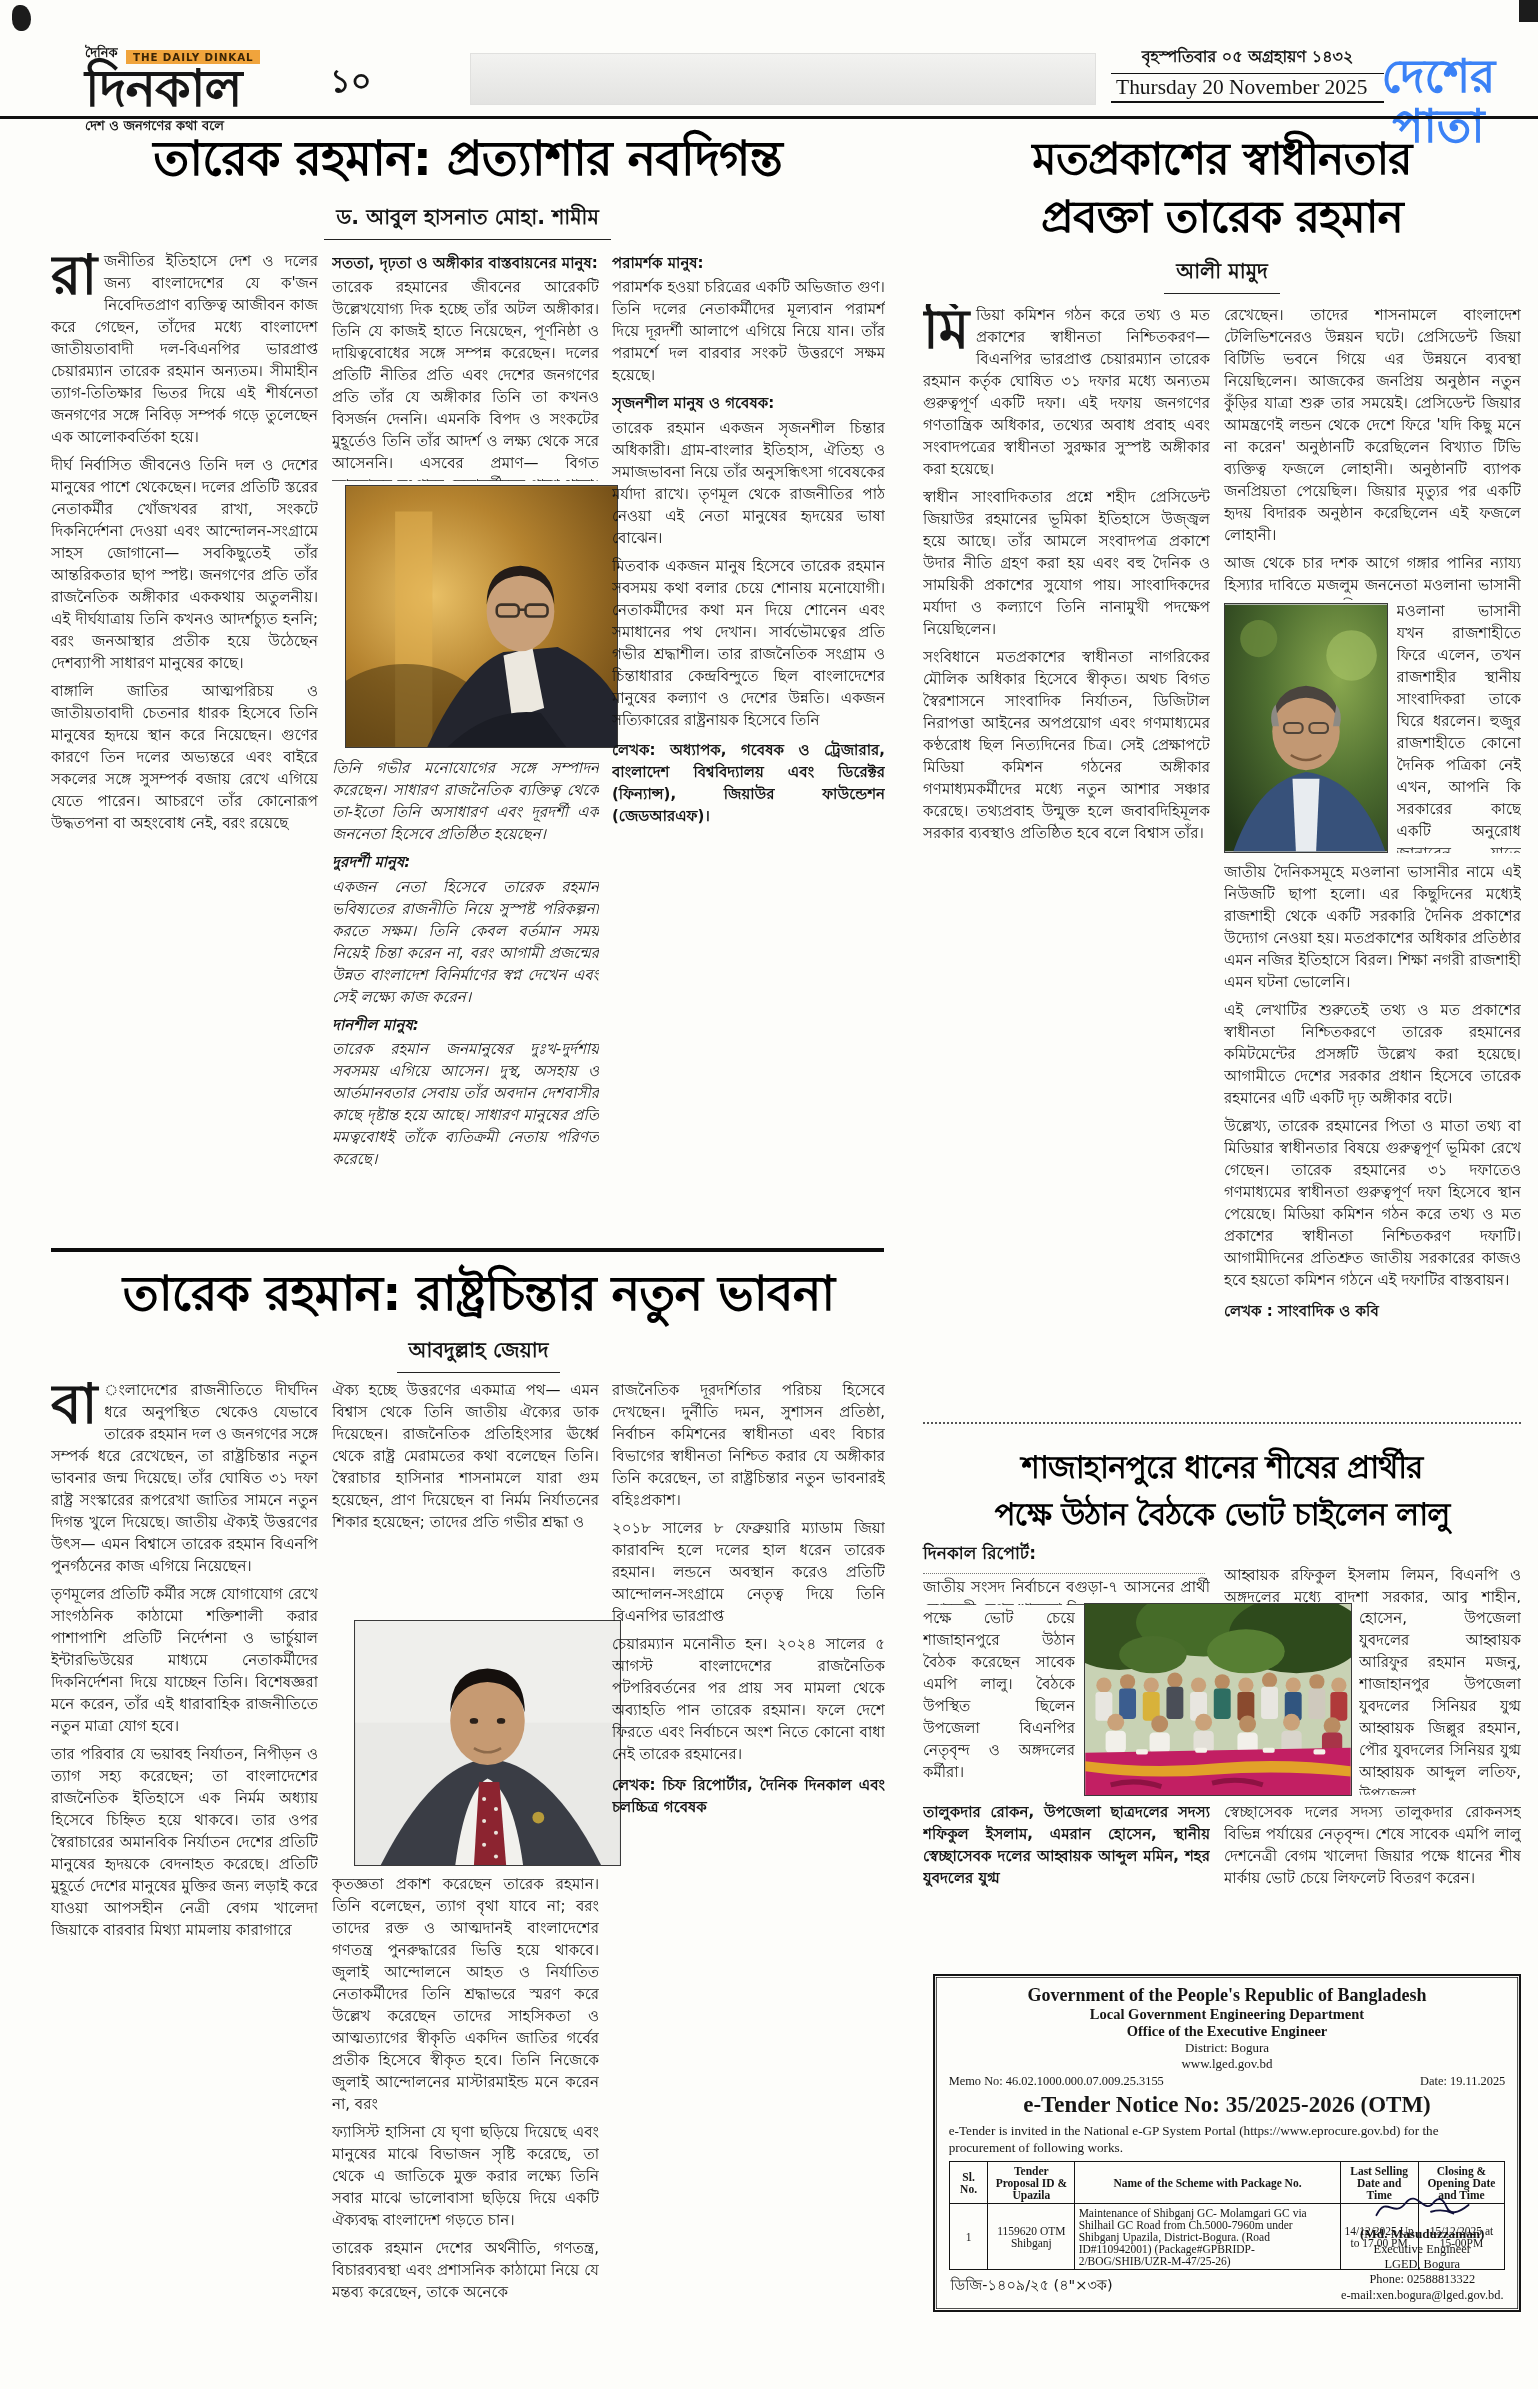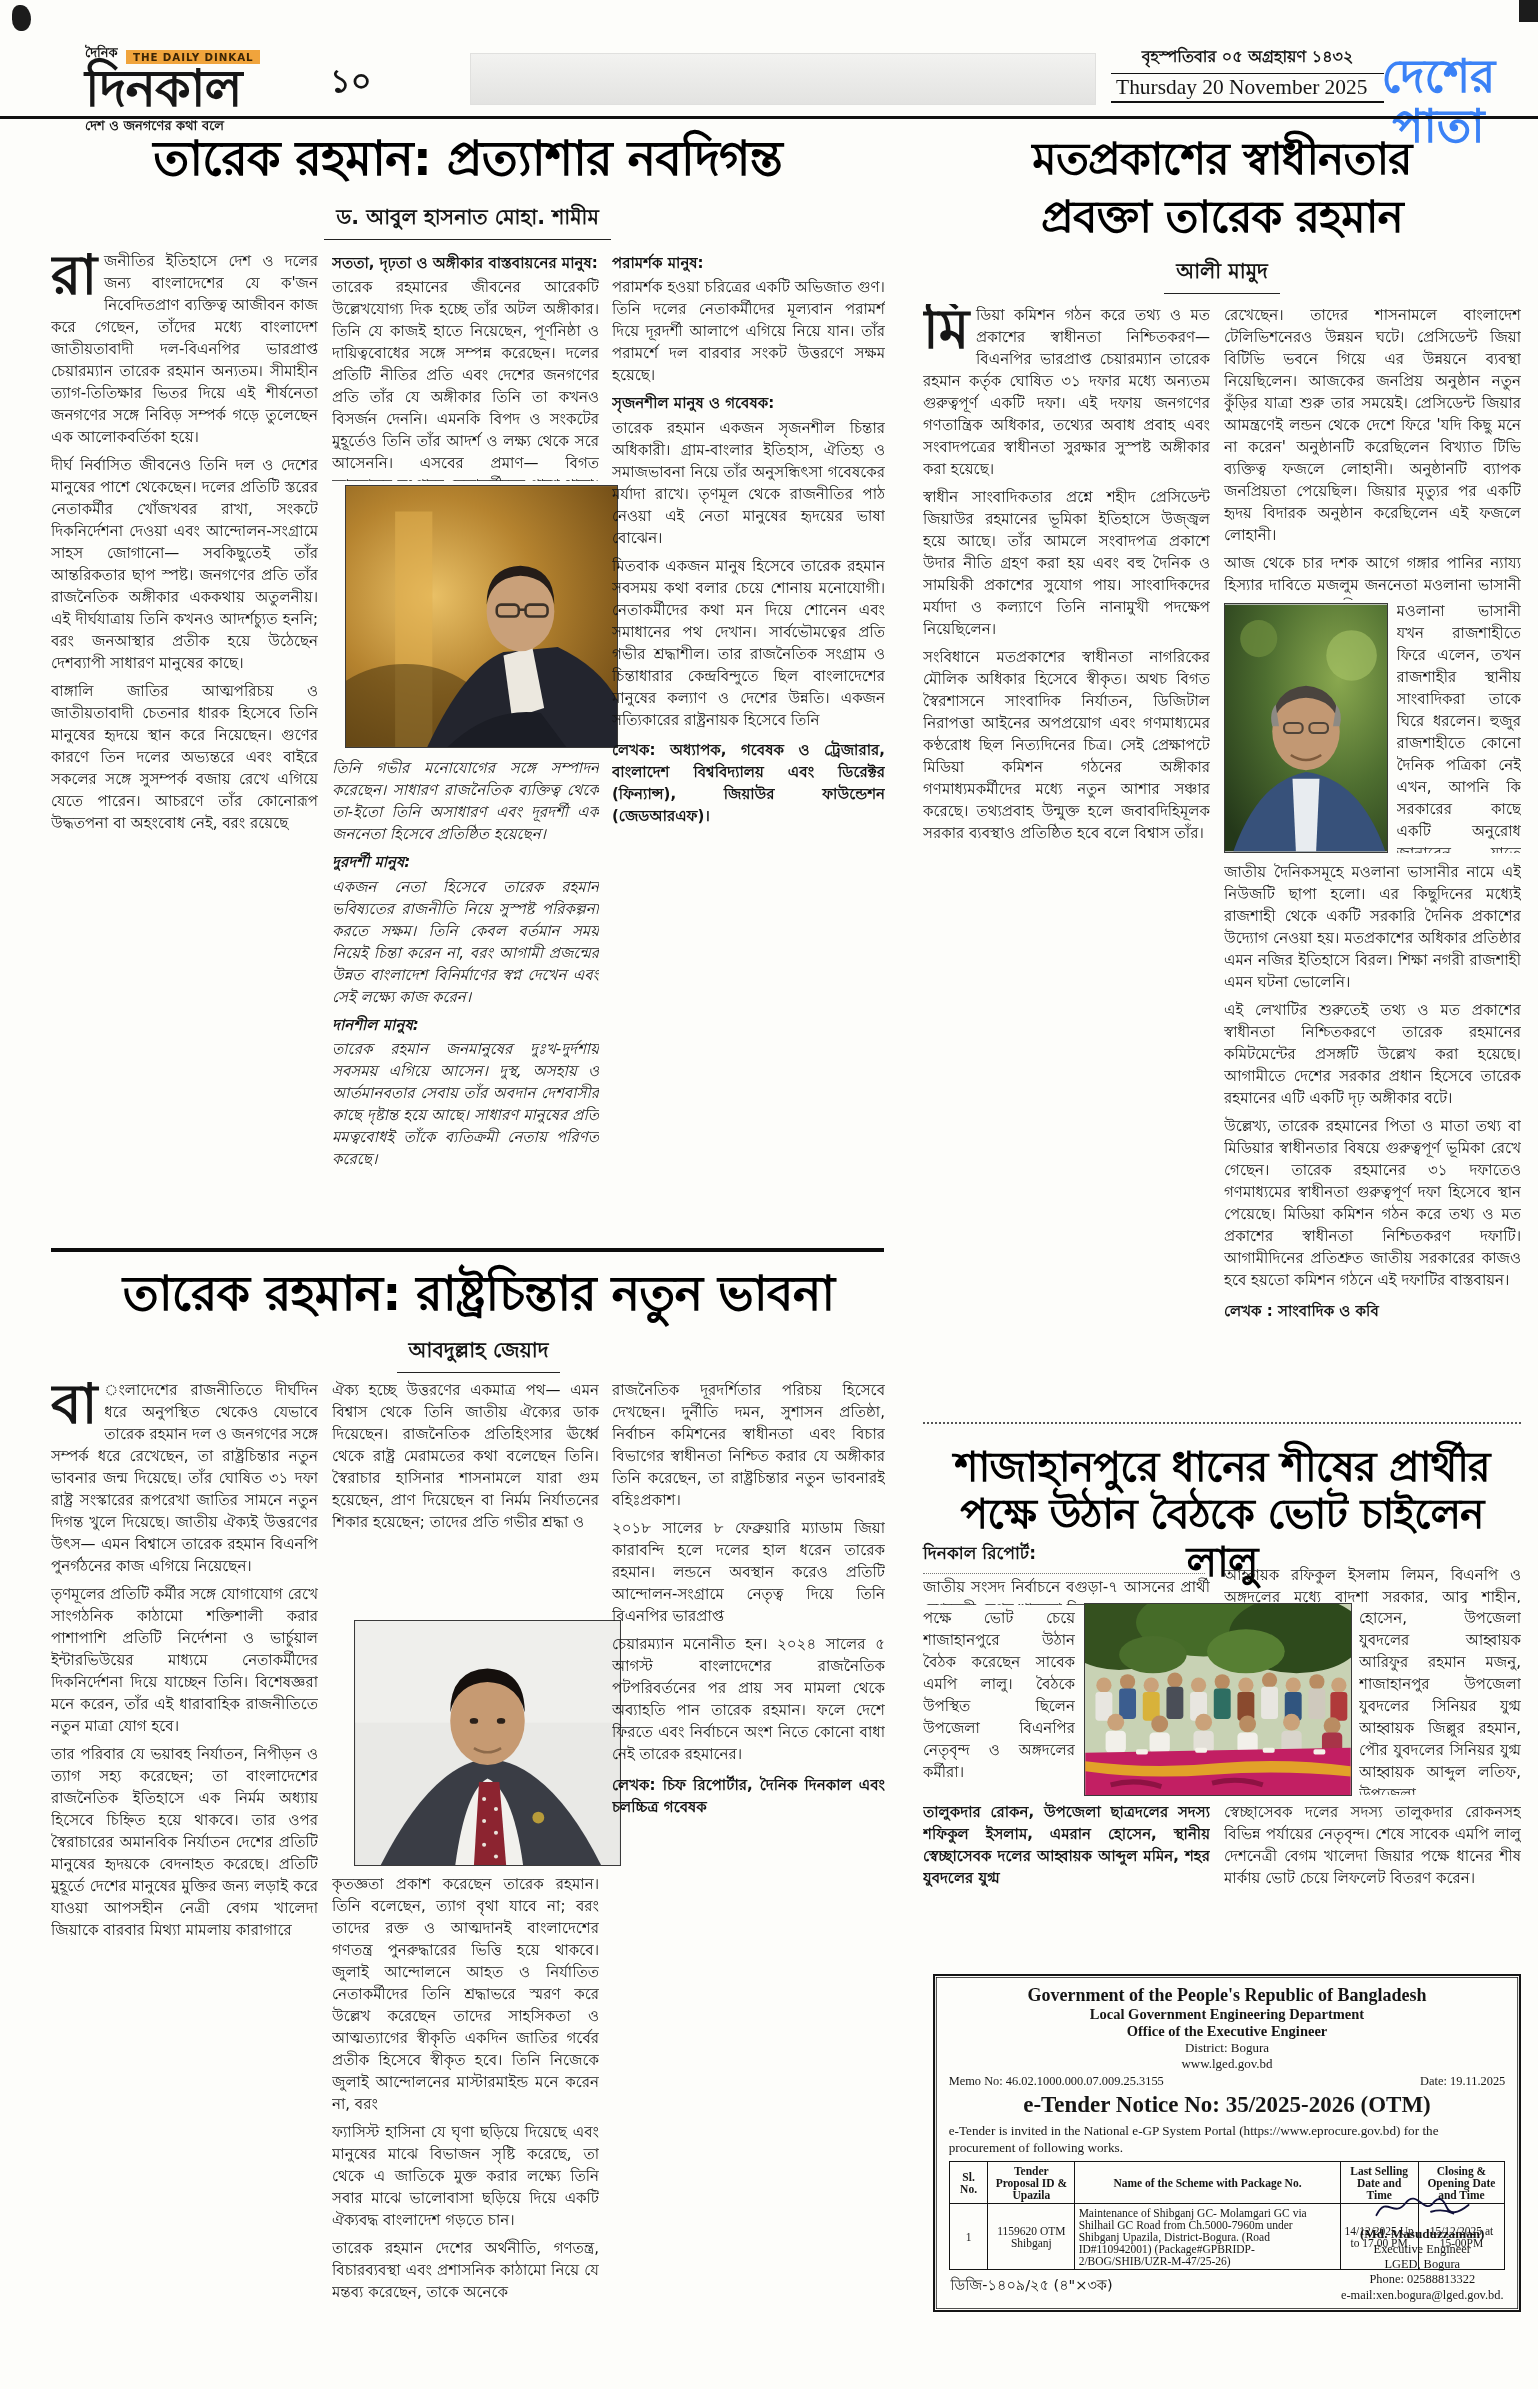--- a/index.html
+++ b/index.html
@@ -16,21 +16,21 @@
   .date-bn{font-size:16px;font-weight:bold;text-align:center;border-bottom:1.7px solid #111;padding-bottom:1.7px;}
   .date-en{font-family:"Liberation Serif",serif;font-size:21.4px;text-align:left;border-bottom:2.6px solid #111;padding:0.9px 5.1px 1.7px;}
   .section-title{font-size:46px;font-weight:700;color:#3b82f6;line-height:50px;}
   .toprule{background:#111;}
   .cornermark{background:#1c1c1c;}
   
   .headline{font-weight:800;text-align:center;color:#000;letter-spacing:-0.9px;}
   .h1a{font-size:48px;line-height:56px;}
   .h2a{font-size:44px;line-height:53px;}
   .h3a{font-size:48px;line-height:56px;}
-  .h4a{font-size:41px;line-height:48px;}
+  .h4a{font-size:31px;line-height:48px;}
   .byline{font-size:20.5px;font-weight:bold;text-align:center;}
   .byline span{display:inline-block;border-bottom:1.7px solid #222;padding:0 12px 3.4px;}
   .fill{font-size:15px;line-height:22px;text-align:justify;overflow:hidden;}
   .fill p{margin:0 0 6px;}
   .subhead{font-weight:bold;margin:1.7px 0 2.6px;}
   .credit{font-weight:bold;margin-top:8.5px;}
   .dropcap{float:left;font-size:55px;line-height:44px;font-weight:800;padding:3.4px 6.8px 0 0;}
   .photo{border:0.9px solid #3a3a3a;box-sizing:border-box;background:#ccc;}
   .midrule{background:#0d0d0d;}
   .dotted{border-top:2.6px dotted #555;height:0;}

